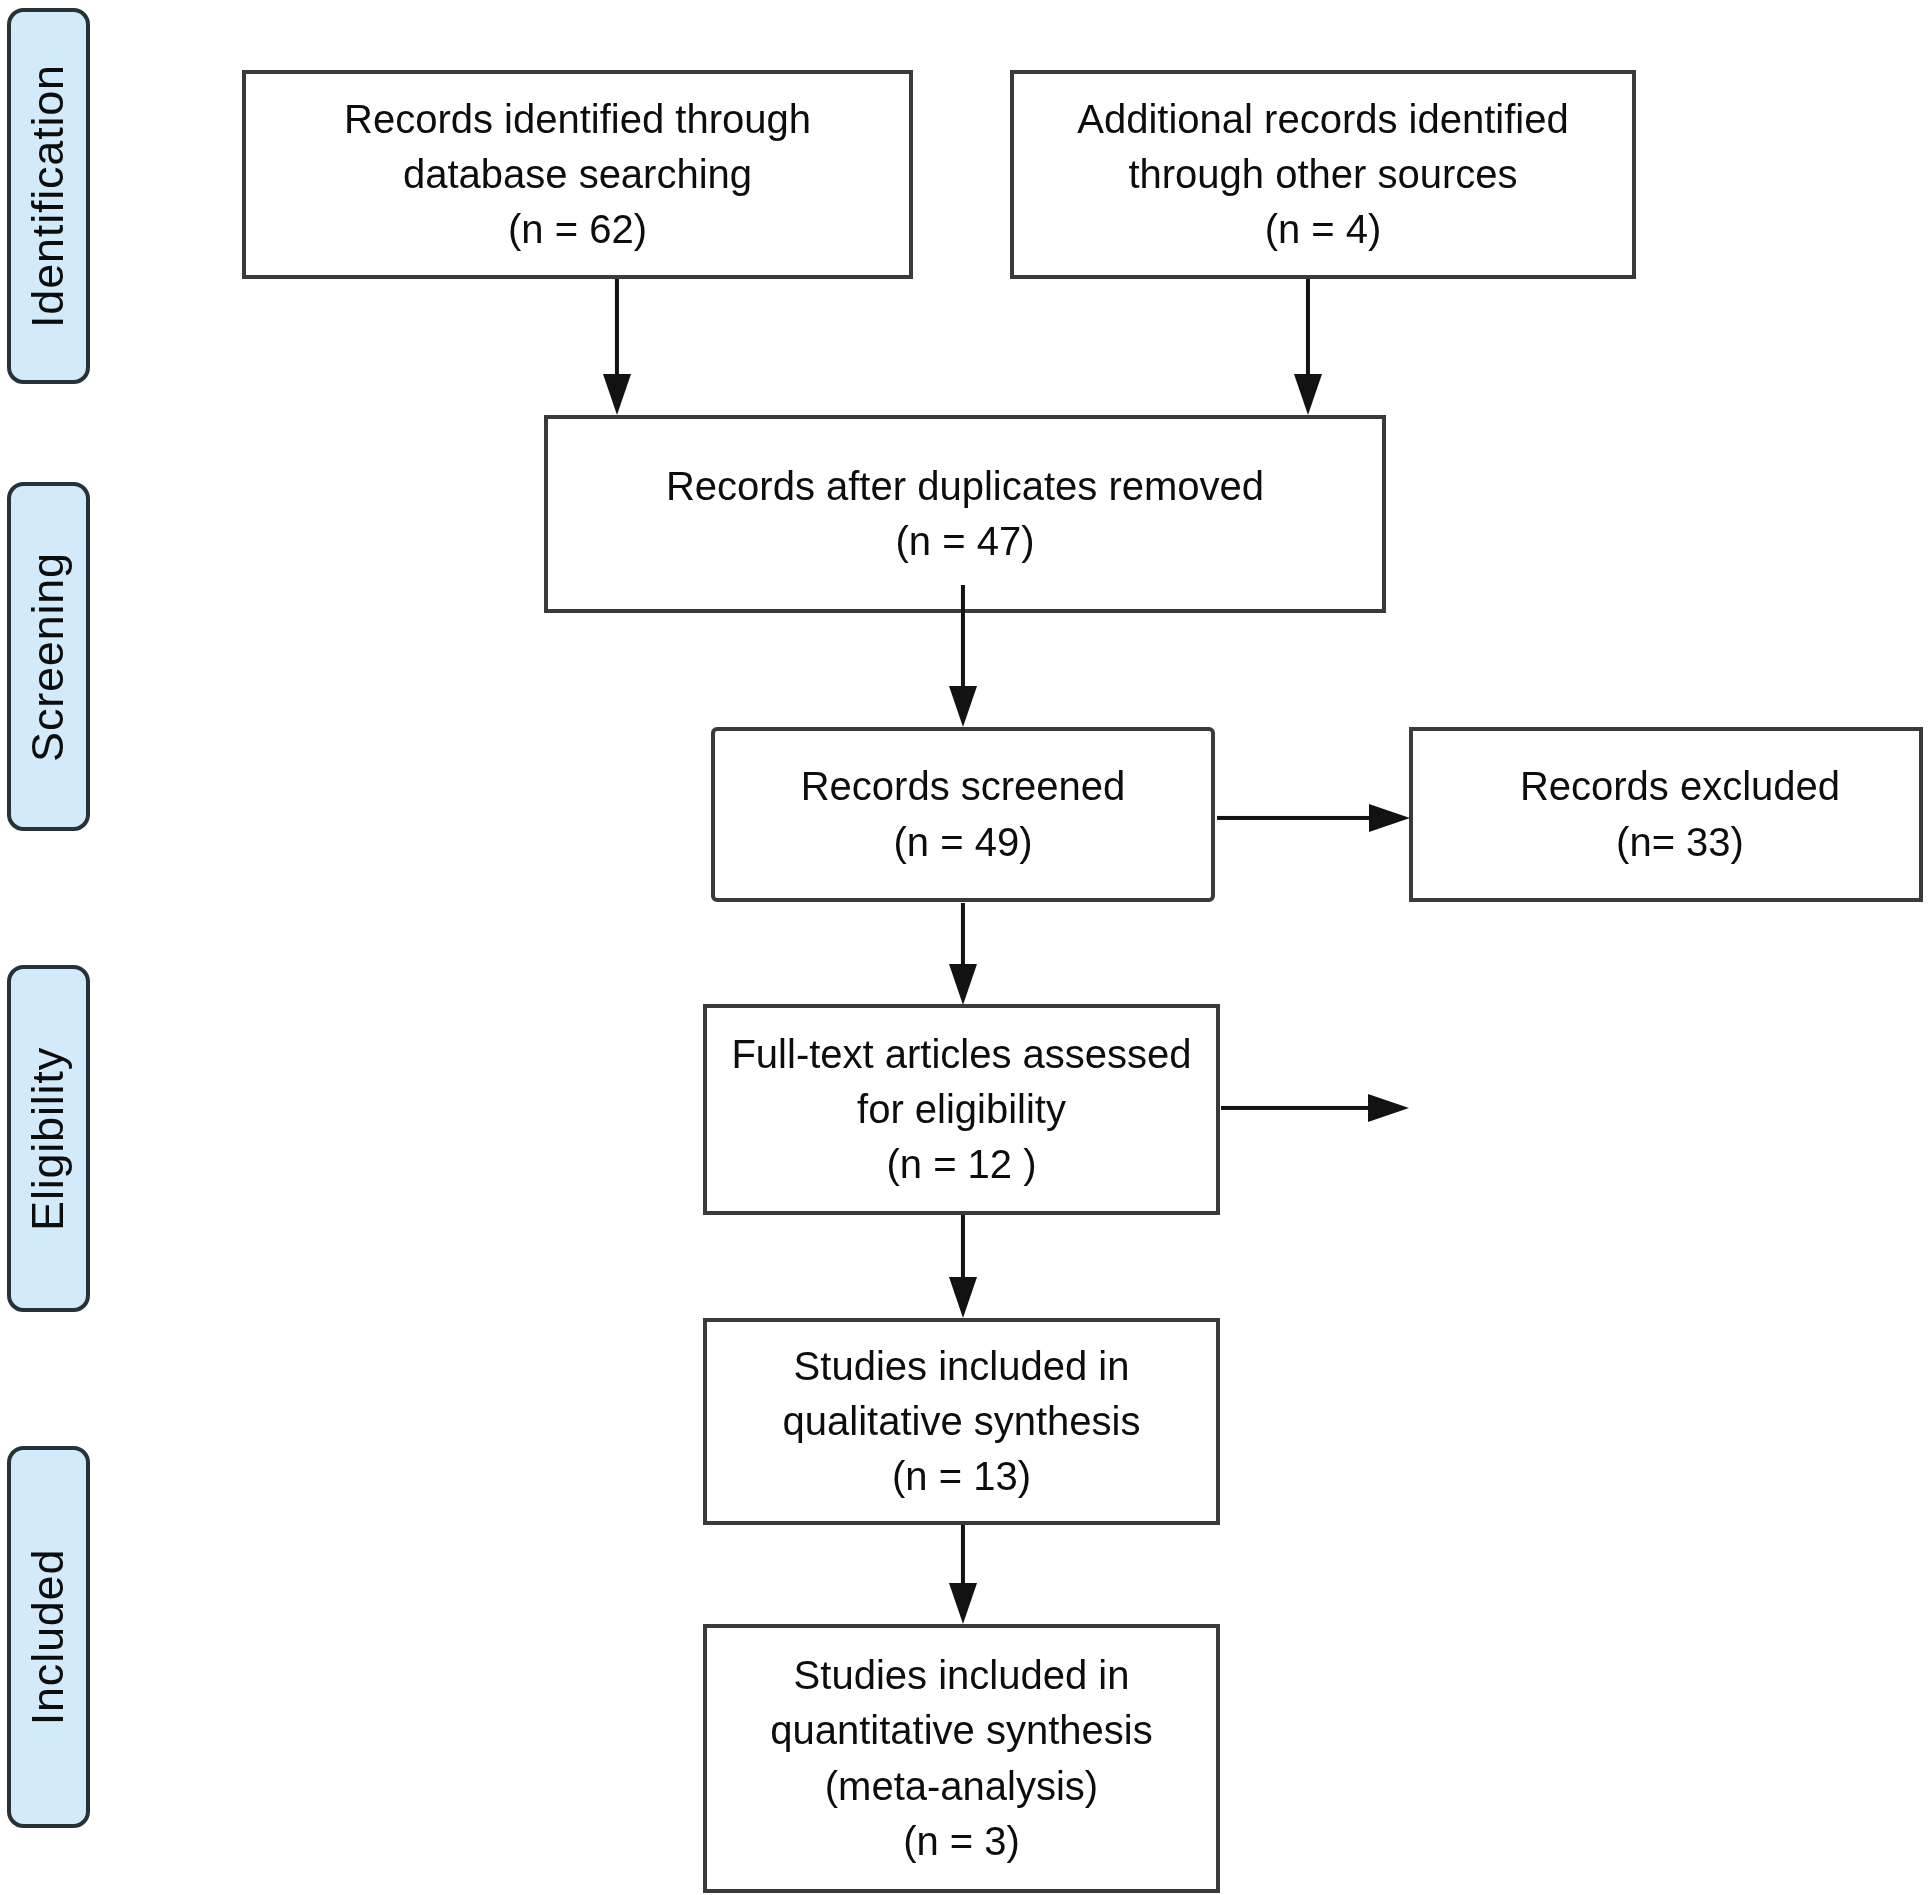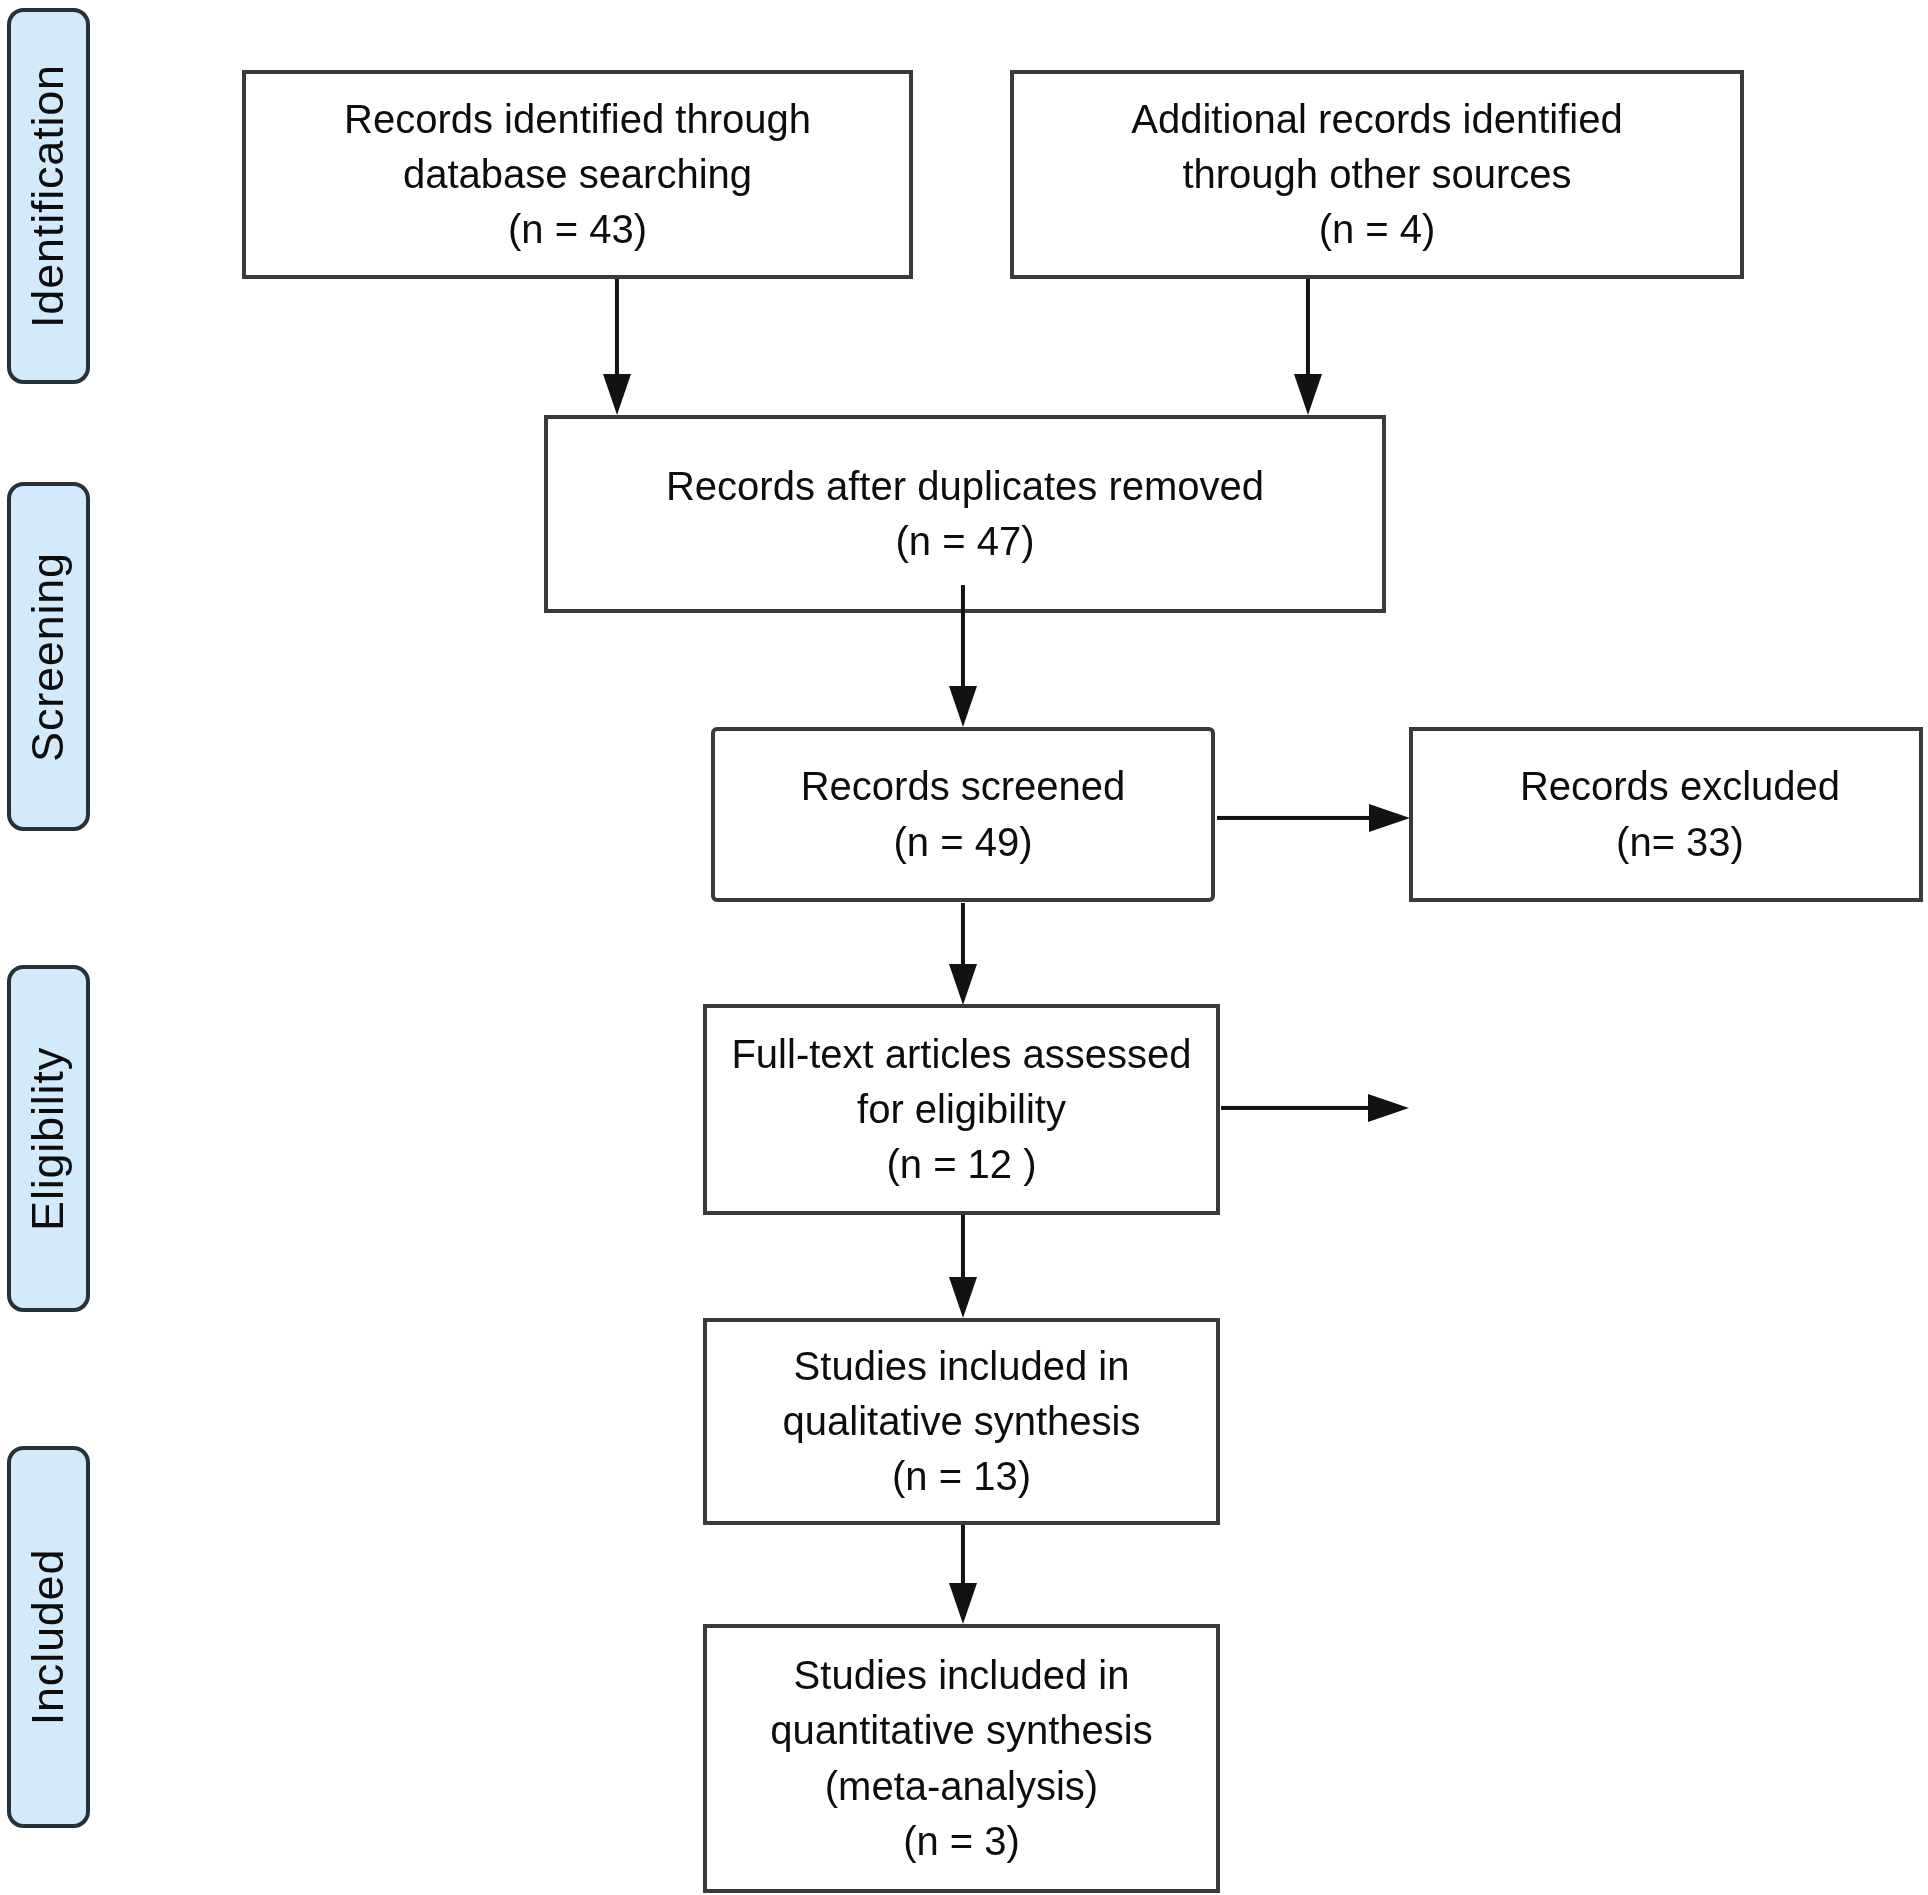--- a/index.html
+++ b/index.html
@@ -86,22 +86,22 @@
   </div>
   <div class="stage" style="top:965px;height:347px;">
     <span class="stage-label">Eligibility</span>
   </div>
   <div class="stage" style="top:1446px;height:382px;">
     <span class="stage-label">Included</span>
   </div>
 
   <div class="fbox" style="left:242px;top:70px;width:671px;height:209px;">Records identified through
 database searching
-(n = 43)</div>
-  <div class="fbox" style="left:1010px;top:70px;width:734px;height:209px;">Additional records identified
+(n = 62)</div>
+  <div class="fbox" style="left:1010px;top:70px;width:626px;height:209px;">Additional records identified
 through other sources
 (n = 4)</div>
 
   <div class="varrow" style="left:603px;top:279px;height:136px;">
     <div class="shaft"></div>
     <div class="head"></div>
   </div>
   <div class="varrow" style="left:1294px;top:279px;height:136px;">
     <div class="shaft"></div>
     <div class="head"></div>

